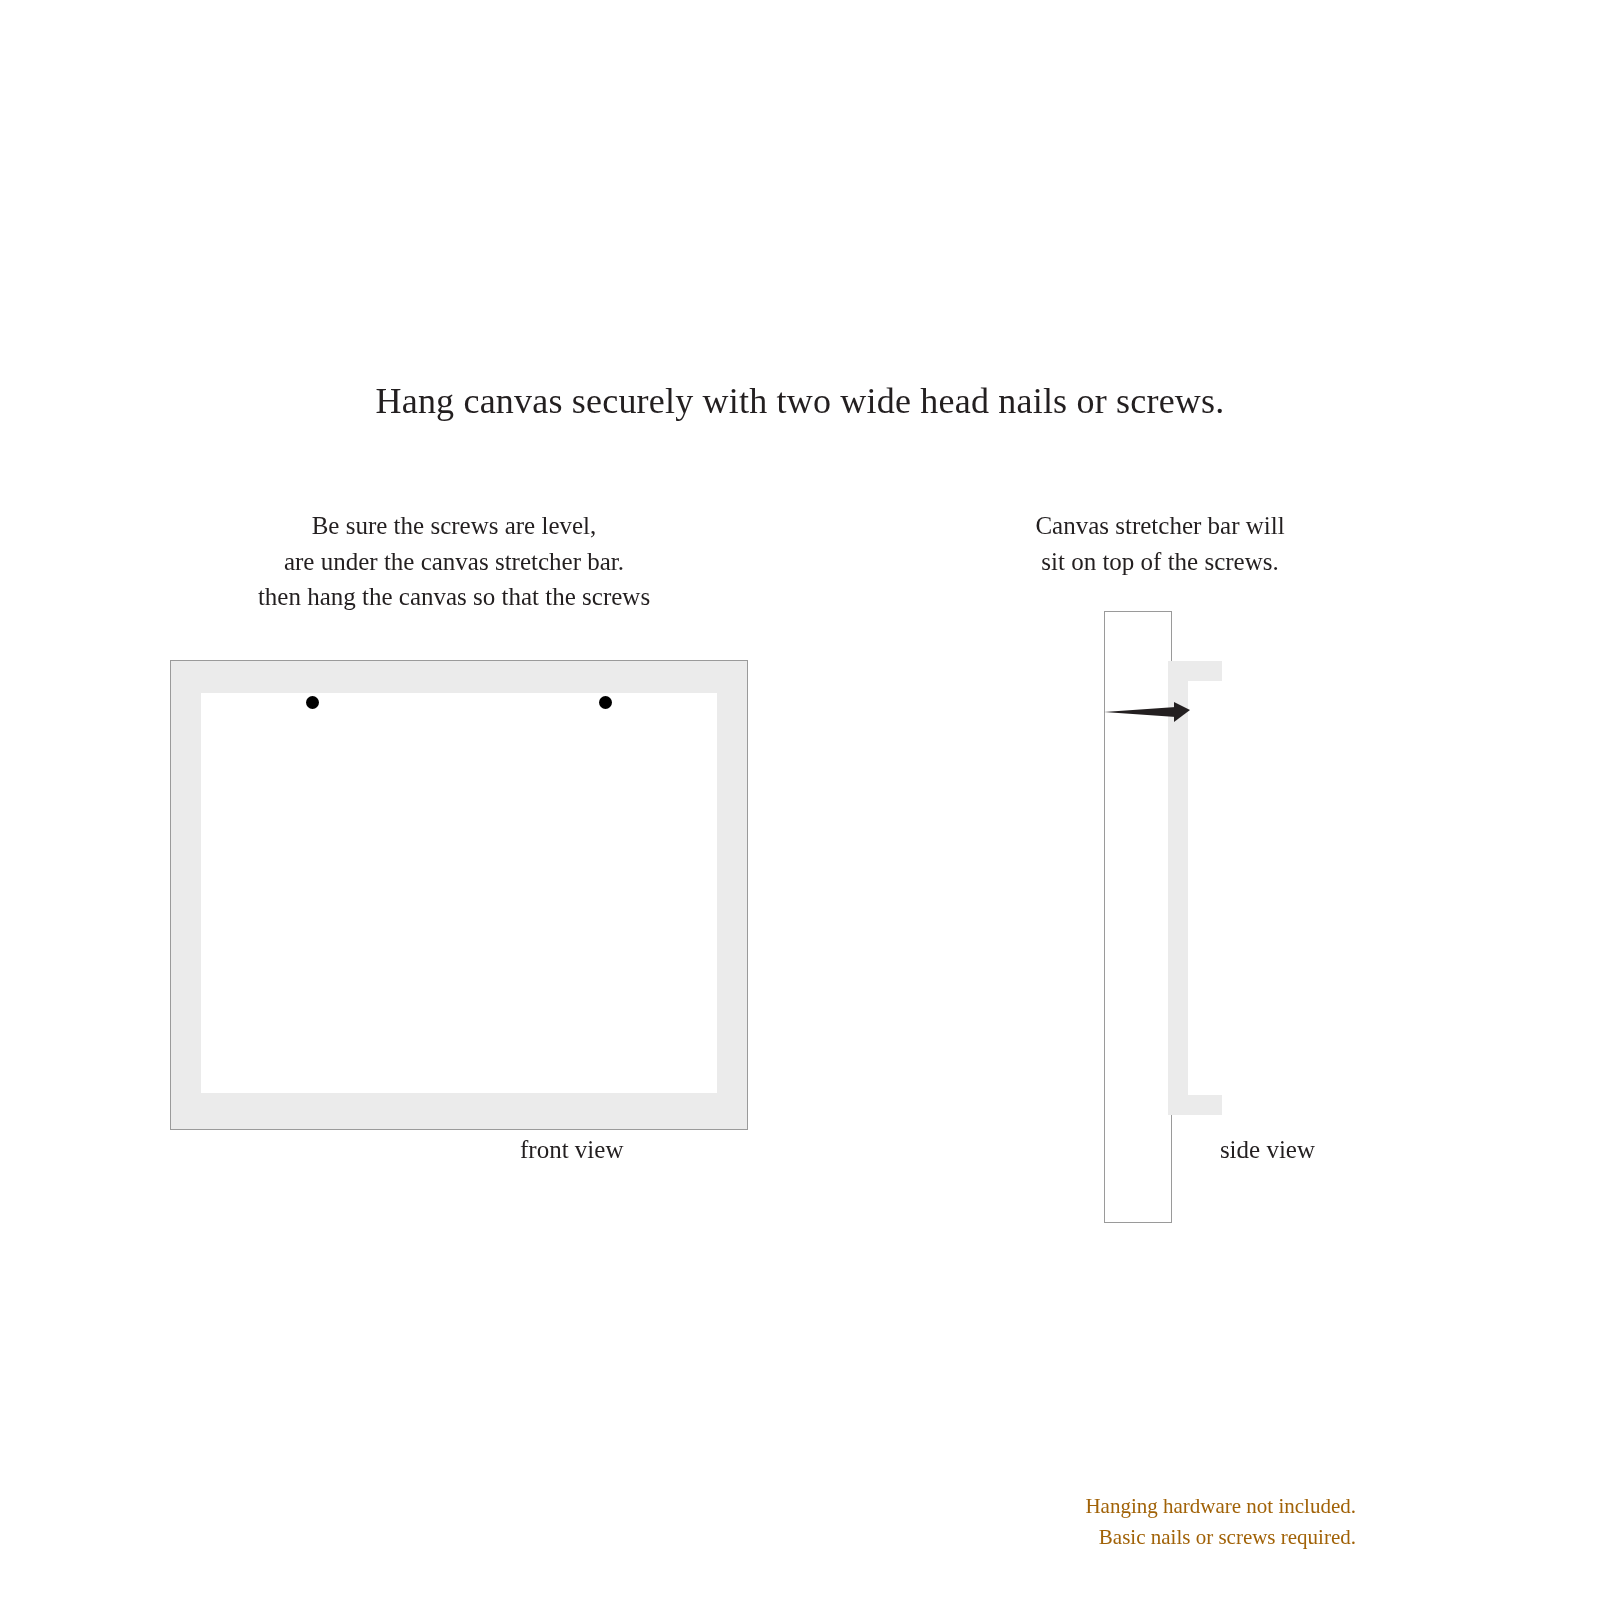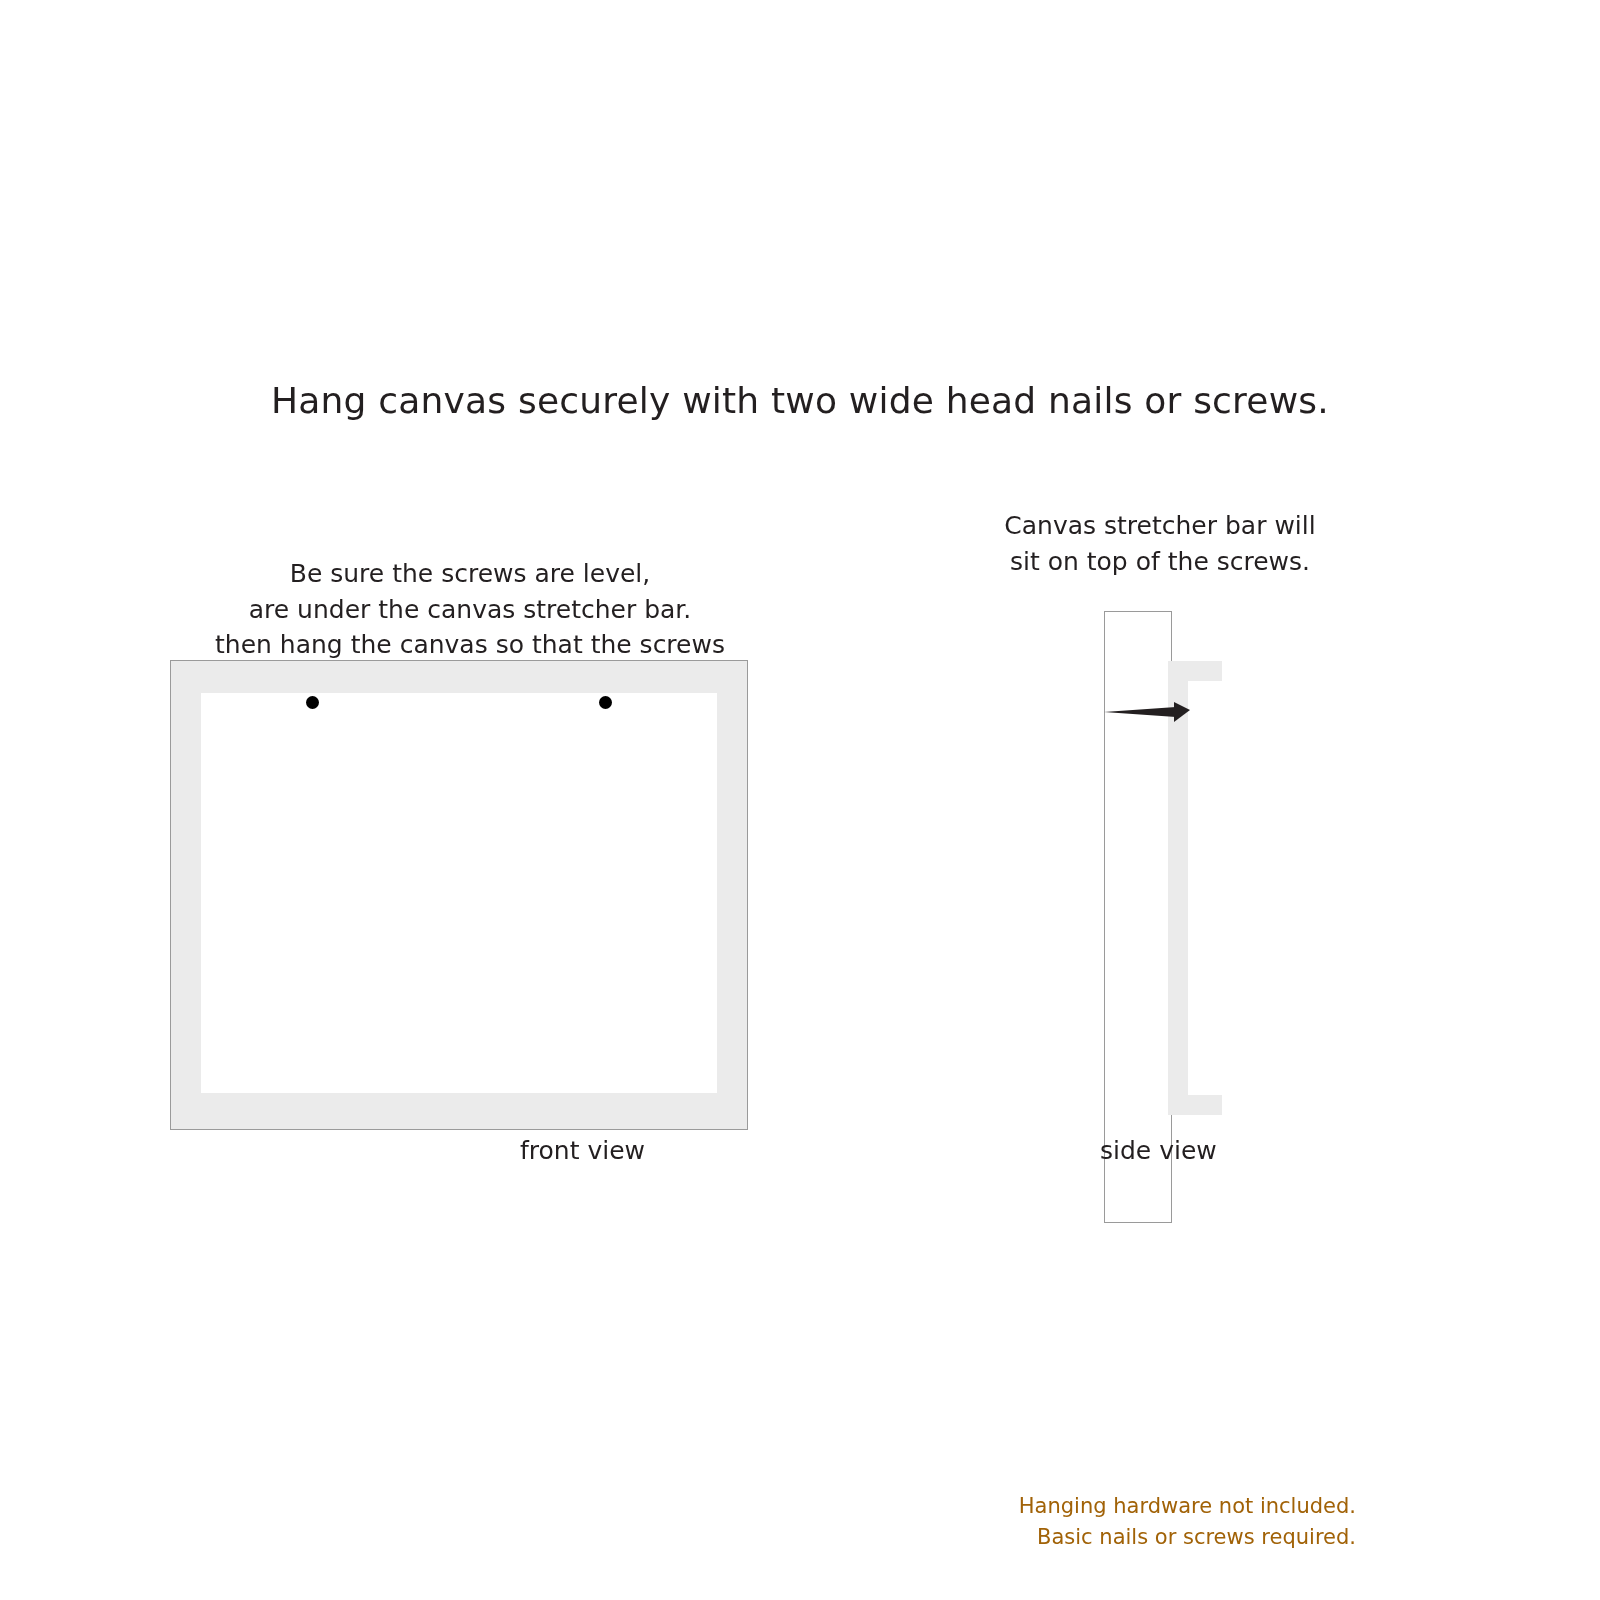--- a/index.html
+++ b/index.html
@@ -13,20 +13,21 @@
     position: relative;
     font-family: "DejaVu Sans", sans-serif;
     color: #231f20;
     overflow: hidden;
   }
   .page {
     position: absolute;
     left: 0; top: 0;
     width: 1428px;
     height: 1600px;
+    font-family: Liberation Serif, serif;
   }
 
   
   .headline {
     position: absolute;
     left: 0;
     top: 380px;
     width: 1600px;
     text-align: center;
     font-size: 36px;
@@ -37,24 +38,23 @@
 
   
   .caption {
     position: absolute;
     font-size: 25px;
     line-height: 1.42;
     text-align: center;
     color: #231f20;
   }
   .caption-left {
-    left: 140px;
+    left: 124px;
     top: 508px;
     width: 660px;
-    margin-top: 48px;
   }
   .caption-right {
     left: 880px;
     top: 508px;
     width: 560px;
   }
 
   
   .front-view {
     position: absolute;
@@ -127,21 +127,21 @@
     top: 700px;
     width: 90px;
     height: 22px;
   }
 
   .label-side {
     position: absolute;
     left: 1100px;
     top: 1136px;
     width: 215px;
-    text-align: left;
+    text-align: right;
     font-size: 25px;
     color: #231f20;
   }
 
   
   .footnote {
     position: absolute;
     right: 72px;
     bottom: 48px;
     width: 520px;

